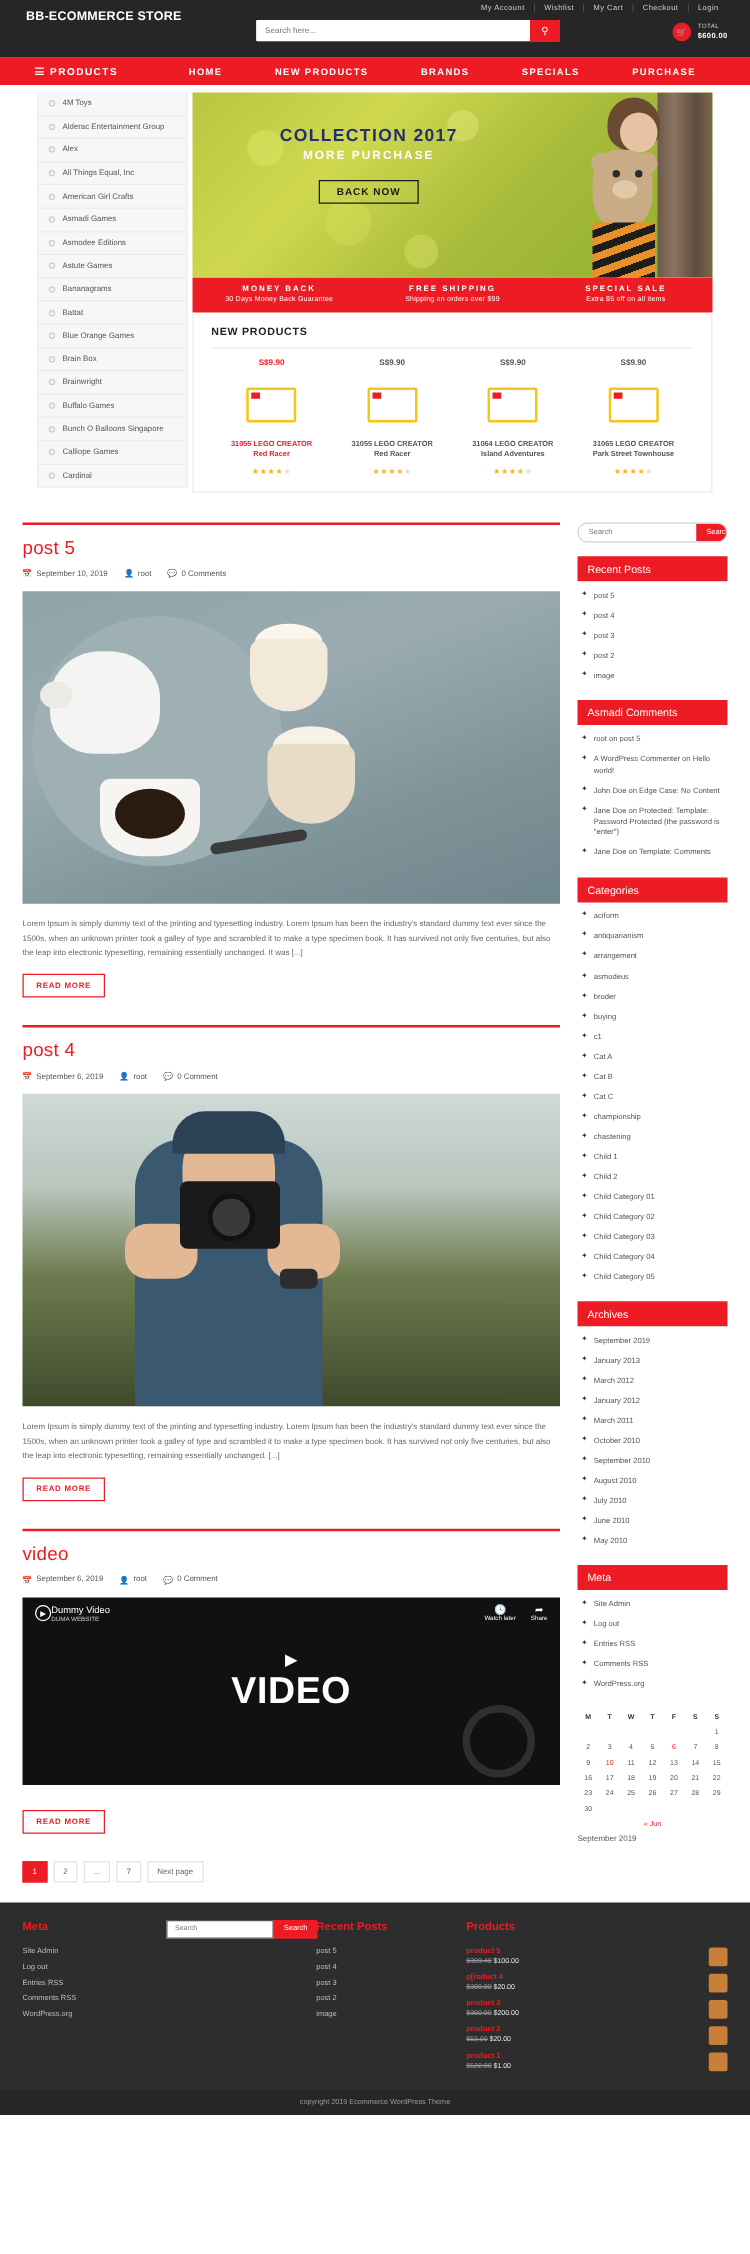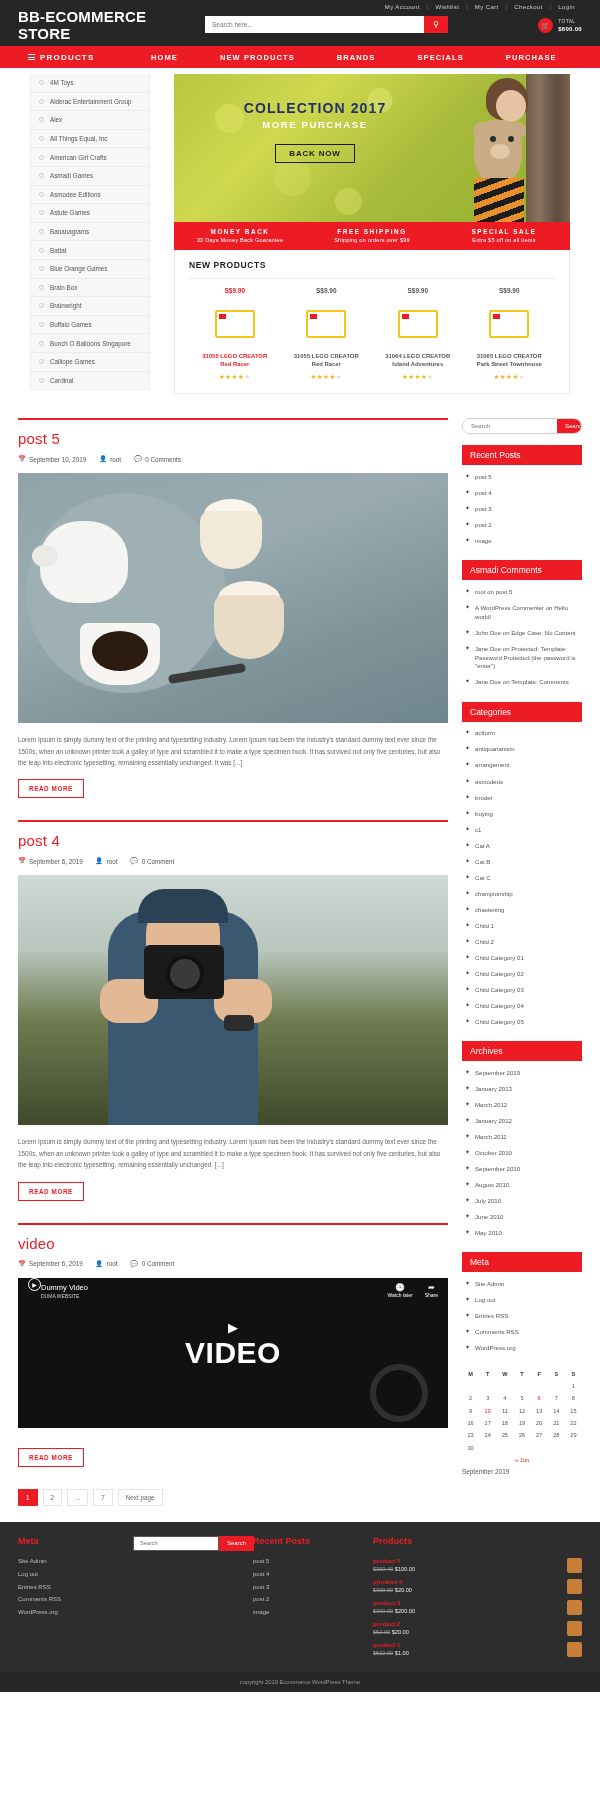--- a/index.html
+++ b/index.html
@@ -18,21 +18,22 @@
     height: 46px;
     display: flex;
     align-items: flex-start;
     padding: 4px 18px 0 18px;
     position: relative;
   }
   .brand {
     width: 130px;
     color: #fff;
     font-weight: bold;
-    font-size: 15px;
+    font-size: 10px;
+    text-align: center;
     line-height: 1.15;
     padding-top: 4px;
     letter-spacing: 0.2px;
   }
   .toplinks {
     position: absolute;
     right: 18px;
     top: 4px;
     display: flex;
     align-items: center;
@@ -139,21 +140,21 @@
   .catlist .bullet {
     width: 5px; height: 5px; border-radius: 50%;
     border: 1px solid #c9c9c9; background:#fff;
     flex: none;
     position: relative;
   }
   .catlist .bullet::after{
     content:""; position:absolute; left:1px; top:1px; width:1px; height:1px; background:#c9c9c9; border-radius:50%;
   }
 
-  .heroright { flex: 1; margin-left: 24px; }
+  .heroright { flex: 1; margin-left: 4px; }
   .banner {
     height: 148px;
     position: relative;
     overflow: hidden;
     background: linear-gradient(135deg, #b9c640 0%, #cfd84f 30%, #a8bb3a 60%, #8fae2e 100%);
   }
   .banner .blobs{position:absolute;inset:0;opacity:.45;
     background:
       radial-gradient(circle at 14% 30%, #e2e86c 0 14px, transparent 15px),
       radial-gradient(circle at 30% 70%, #d4dd5c 0 18px, transparent 19px),
@@ -261,21 +262,21 @@
     color: #ed1c24;
     padding: 5px 10px;
     font-size: 6.3px;
     font-weight: bold;
     letter-spacing: .6px;
     background: #fff;
     cursor: pointer;
   }
 
   .video { margin-top:10px; height: 150px; background: #111; position: relative; overflow:hidden;}
-  .video .vtop { position:absolute; left:0; right:0; top:0; height: 26px; display:flex; padding: 0 10px; color:#fff; }
+  .video .vtop { position:absolute; left:0; right:0; top:0; height: 26px; display:flex; align-items:center; padding: 0 10px; color:#fff; }
   .video .vtitle { display:flex; align-items:center; gap:6px; }
   .video .vdot { width:13px; height:13px; border-radius:50%; border: 1.5px solid #fff; display:flex;align-items:center;justify-content:center;font-size:6px;}
   .video .vt1 { font-size: 7.5px; }
   .video .vt2 { font-size: 5px; color:#cfcfcf; margin-top:1px;}
   .video .vactions { margin-left:auto; display:flex; gap:12px; align-items:center;}
   .video .va { text-align:center; font-size:5px; color:#fff; }
   .video .va .g { font-size: 8px; display:block; }
   .video .vcenter { position:absolute; left:0; right:0; top:40px; text-align:center; color:#fff; }
   .video .vbig { font-size: 30px; font-weight: bold; letter-spacing: .5px; line-height:1.05;}
   .video .vplay { font-size: 13px; margin: 2px 0;}

